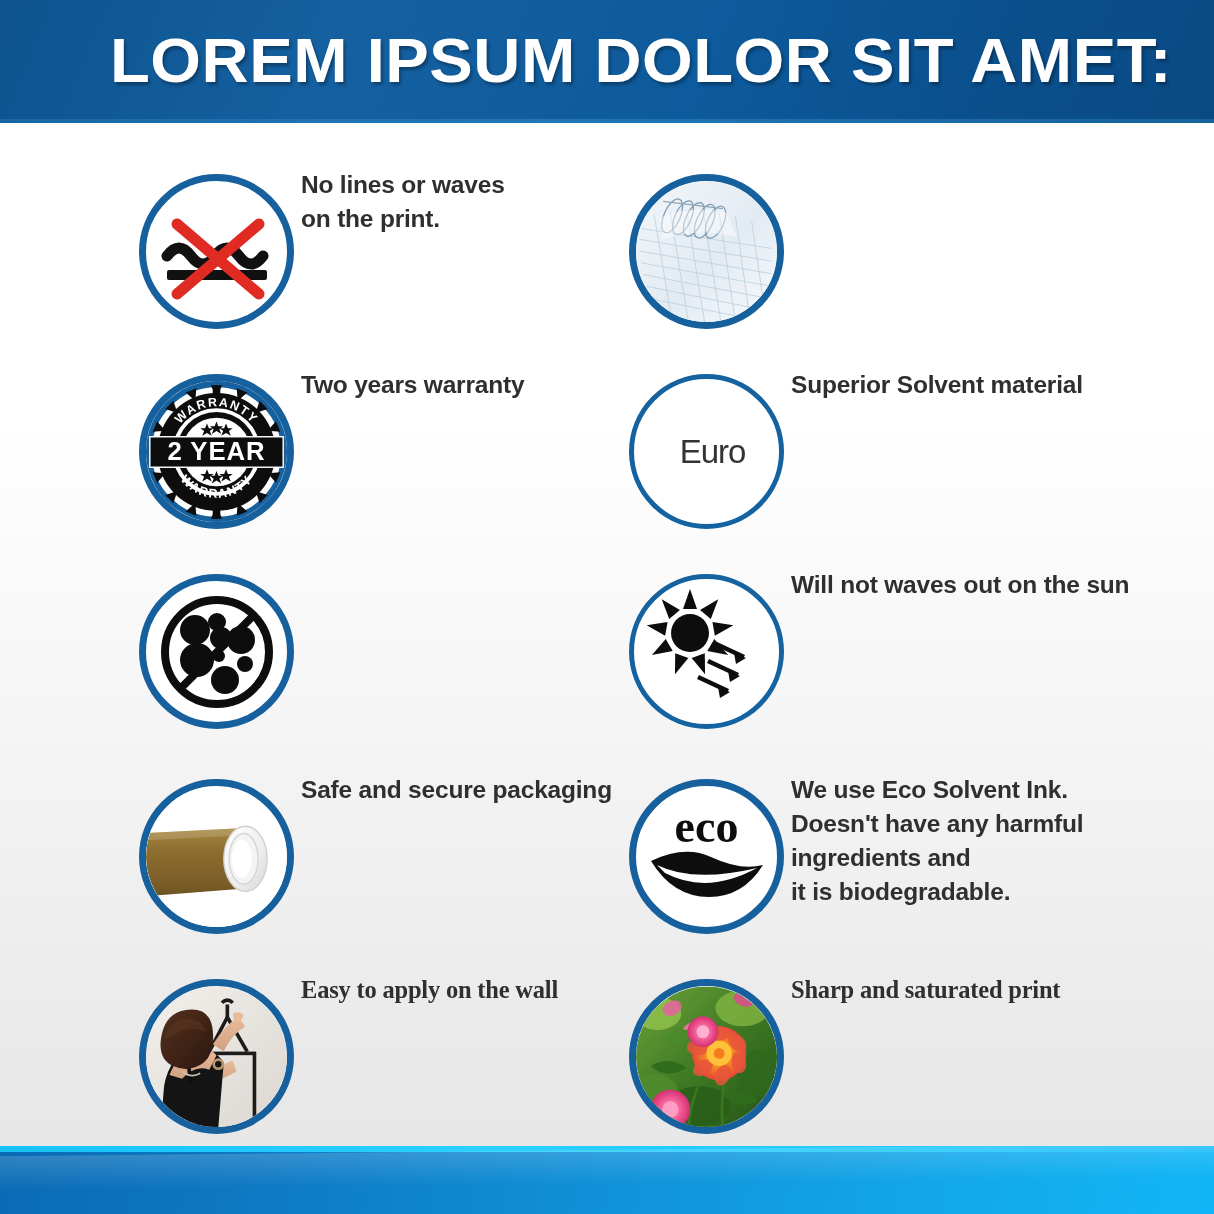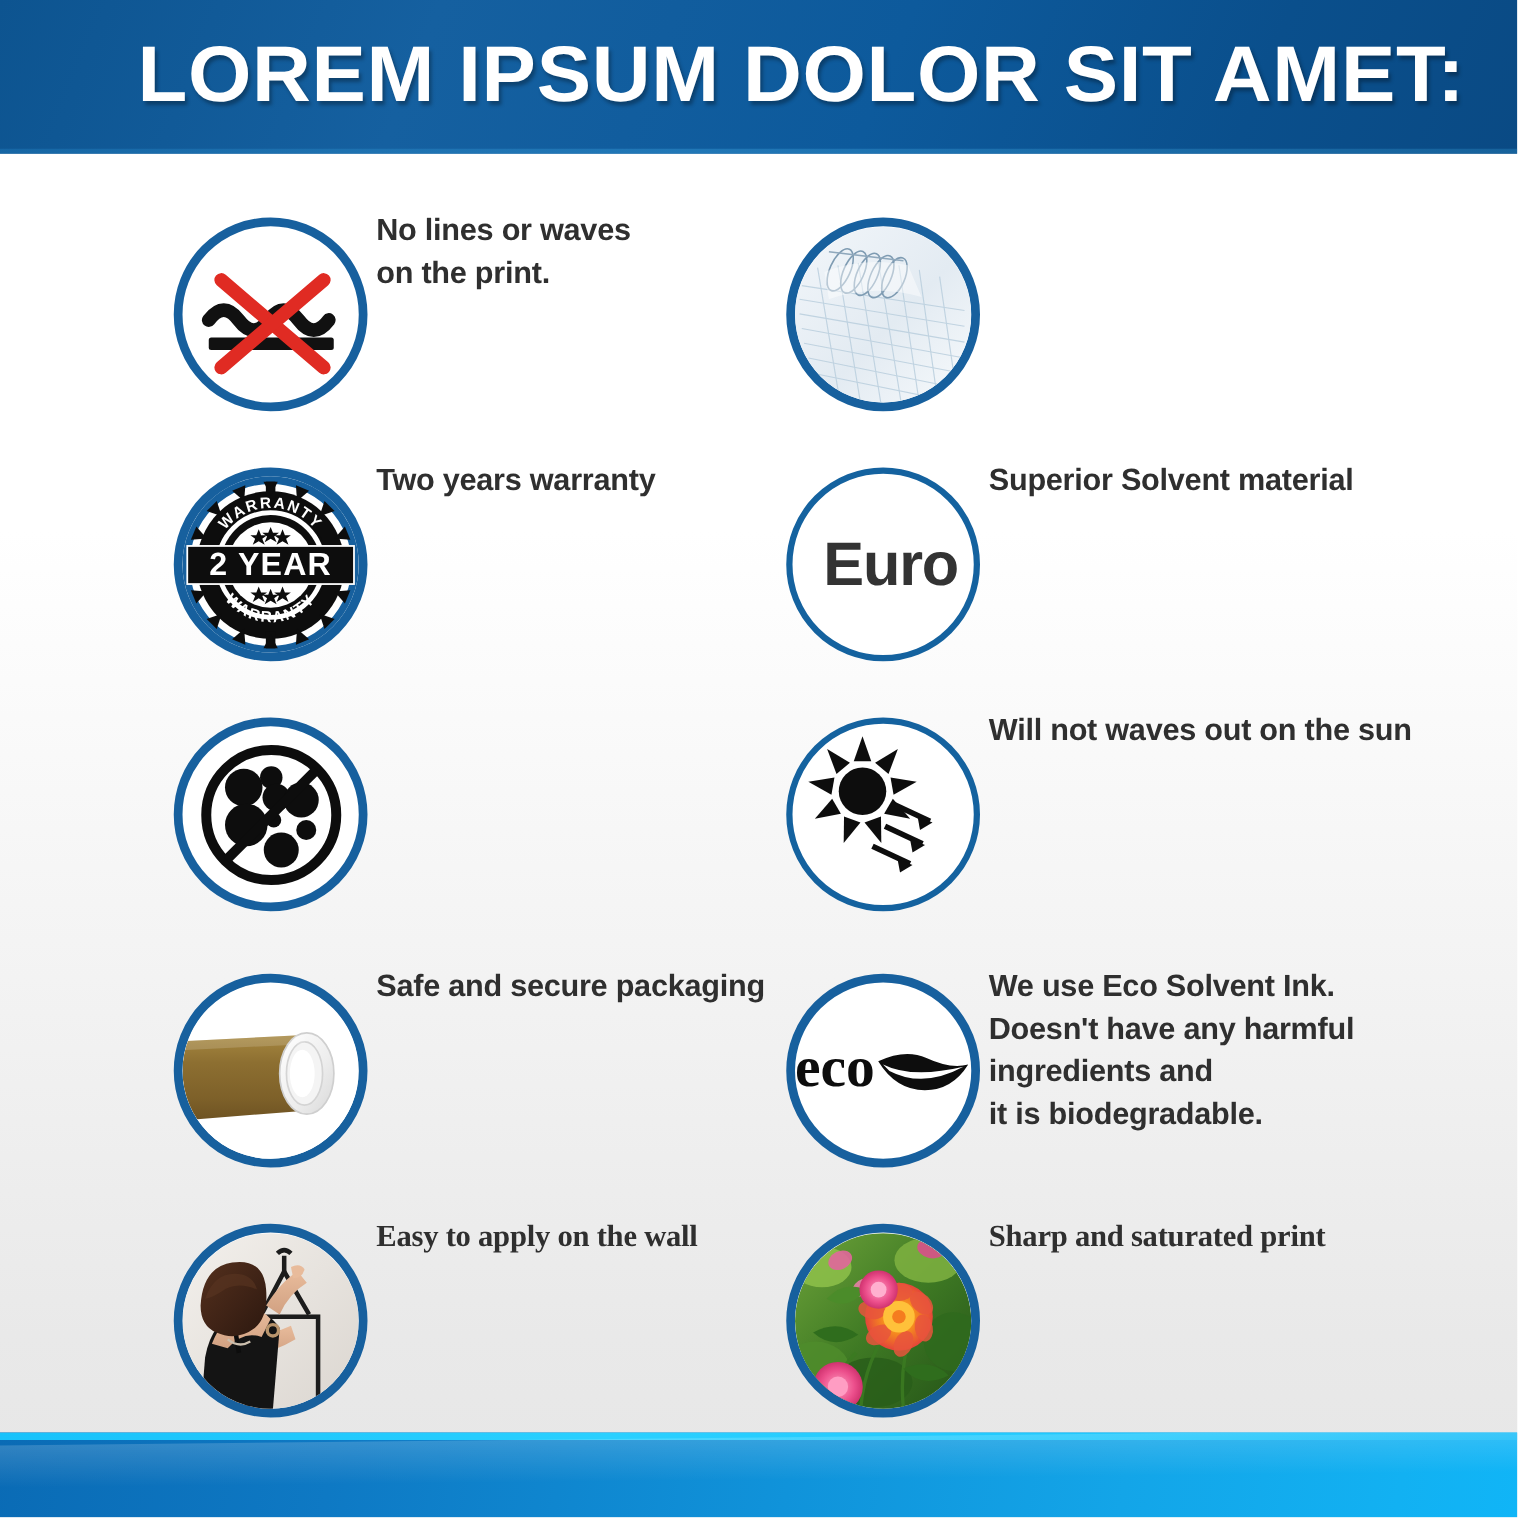--- a/index.html
+++ b/index.html
@@ -139,22 +139,22 @@
     height: 34px;
     background: linear-gradient(to bottom, rgba(255,255,255,.16), rgba(255,255,255,0));
     transform: rotate(-0.6deg);
   }
 
   
   .icon-svg { display: block; }
 
   
   .euro-label {
-    font-size: 49px;
-    font-weight: bold;
+    font-size: 33px;
+    font-weight: normal;
     color: #333333;
     letter-spacing: -1px;
     position: relative;
     left: 6px;
     white-space: nowrap;
   }
 
   
   .eco-word {
     font-family: "Liberation Serif", serif;
@@ -453,21 +453,21 @@
               <path d="M-12 52 L108 46 L109 54 L-11 60 Z" fill="#ffffff" opacity=".16"></path>
             </g>
           </svg>
         </div>
       </div>
       <div class="feature-text wide">Safe and secure packaging</div>
     </div>
 
     <div class="feature col-right row-4">
       <div class="badge">
-        <div class="badge-inner" style="gap:0;">
+        <div class="badge-inner" style="flex-direction:column; gap:0;">
           <div class="eco-word" style="margin-top:-6px;">eco</div>
           <svg class="icon-svg" width="120" height="52" viewBox="0 0 120 52" style="margin-top:2px;">
             <path d="M4 12 Q38 -4 64 8 Q94 22 116 16 Q96 48 62 48 Q26 48 4 12 Z" fill="#0d0d0d"></path>
             <path d="M10 16 Q46 34 110 19 Q60 46 18 24 Z" fill="#ffffff"></path>
           </svg>
         </div>
       </div>
       <div class="feature-text wide">We use Eco Solvent Ink.
 Doesn't have any harmful
 ingredients and

